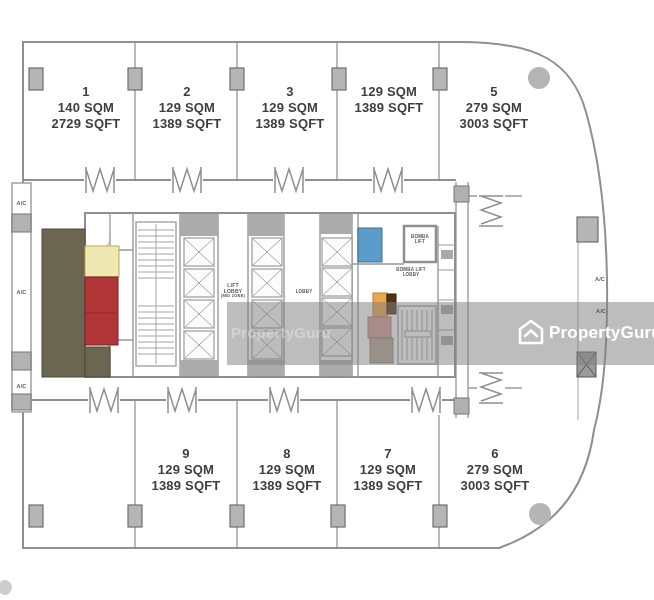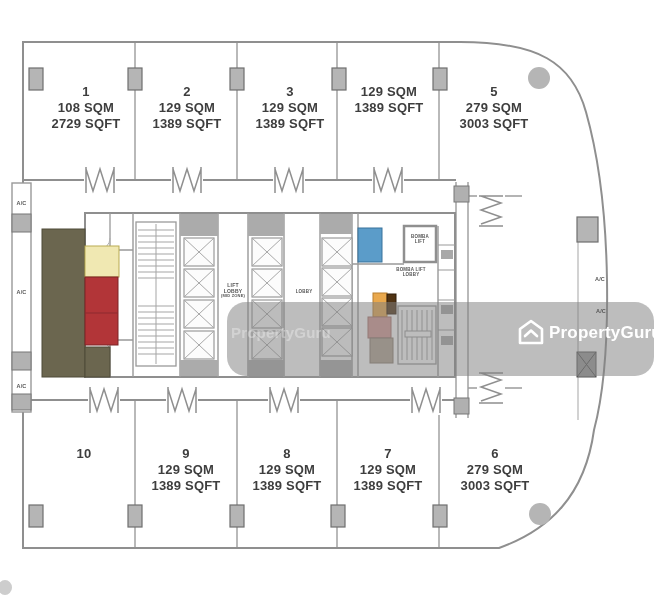--- a/index.html
+++ b/index.html
@@ -15,23 +15,22 @@
   }
   .tiny{
     position:absolute;text-align:center;color:#555;font-weight:700;
     letter-spacing:.2px;line-height:1.2;
   }
   .t55{font-size:5.5px;}
   .t50{font-size:5px;}
   .t45{font-size:4.5px;}
   .t40{font-size:4px;}
   .band{
-    position:absolute;left:227px;top:302px;width:427px;height:74px;
+    position:absolute;left:227px;top:302px;width:427px;height:63px;
     background:var(--c-band,rgba(128,128,128,.52));
-    border-radius:19px;
   }
   .band-faint{
     position:absolute;left:4px;top:22px;color:#fff;opacity:.33;
     font-size:15px;font-weight:700;letter-spacing:.2px;white-space:nowrap;
   }
   .band-logo{position:absolute;left:289px;top:15px;width:30px;height:30px;}
   .band-brand{
     position:absolute;left:322px;top:21px;color:#fff;font-size:17px;
     font-weight:700;letter-spacing:.2px;white-space:nowrap;
   }
@@ -196,21 +195,21 @@
     <div class="band-faint">PropertyGuru</div>
     <svg class="band-logo" viewBox="0 0 30 30">
       <path d="M15,4 L26,12 L26,26 L4,26 L4,12 Z" fill="none" stroke="#fff" stroke-width="2.6" stroke-linejoin="round"></path>
       <path d="M9,19 L15,13.5 L21,19" fill="none" stroke="#fff" stroke-width="2.6" stroke-linecap="round" stroke-linejoin="round"></path>
     </svg>
     <div class="band-brand">PropertyGuru</div>
   </div>
 
   <div class="unit-label" style="left:31px;top:84px">
     <div>1</div>
-    <div>108 SQM</div>
+    <div>140 SQM</div>
     <div>2729 SQFT</div>
   </div>
   <div class="unit-label" style="left:132px;top:84px">
     <div>2</div>
     <div>129 SQM</div>
     <div>1389 SQFT</div>
   </div>
   <div class="unit-label" style="left:235px;top:84px">
     <div>3</div>
     <div>129 SQM</div>
@@ -220,21 +219,20 @@
     <div>129 SQM</div>
     <div>1389 SQFT</div>
   </div>
   <div class="unit-label" style="left:439px;top:84px">
     <div>5</div>
     <div>279 SQM</div>
     <div>3003 SQFT</div>
   </div>
 
   <div class="unit-label" style="left:29px;top:446px">
-    <div>10</div>
   </div>
   <div class="unit-label" style="left:131px;top:446px">
     <div>9</div>
     <div>129 SQM</div>
     <div>1389 SQFT</div>
   </div>
   <div class="unit-label" style="left:232px;top:446px">
     <div>8</div>
     <div>129 SQM</div>
     <div>1389 SQFT</div>

